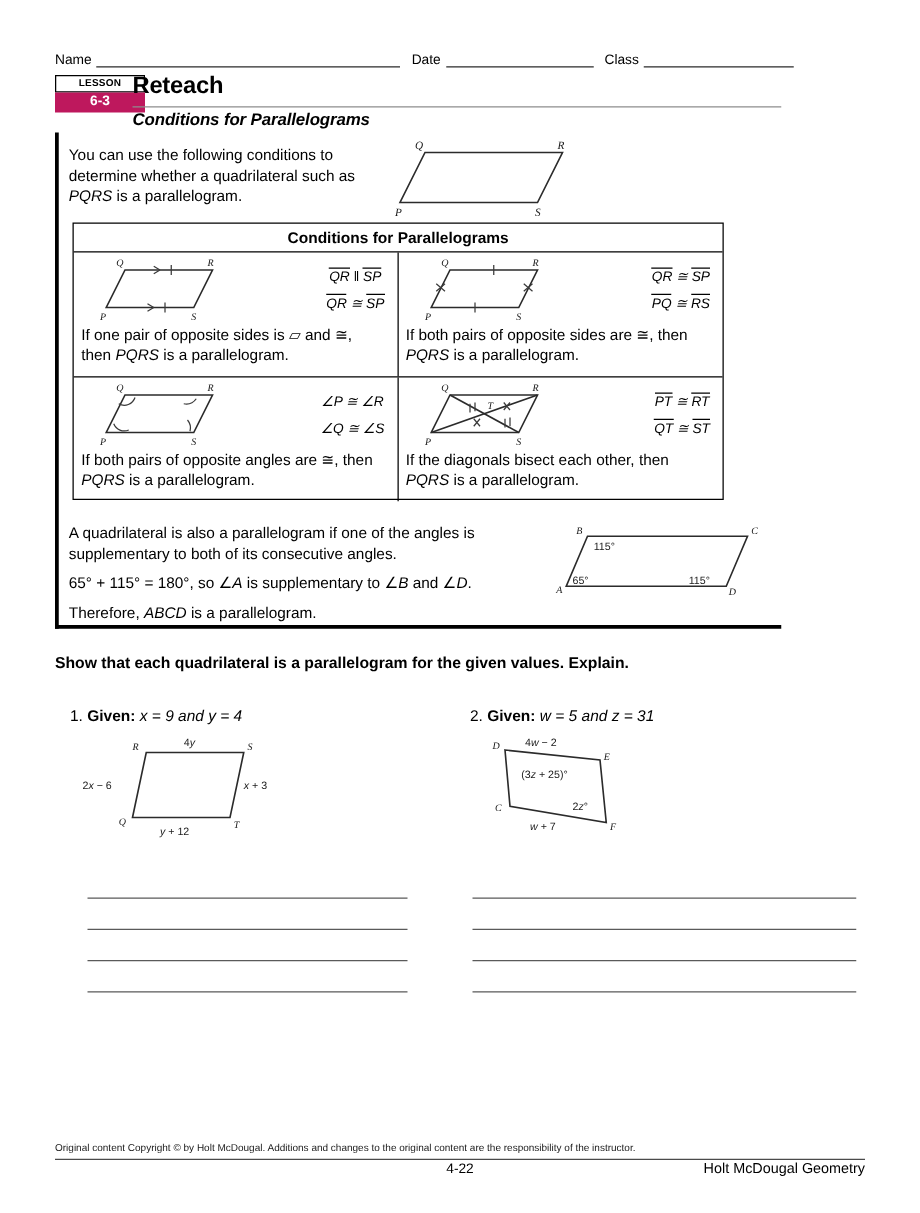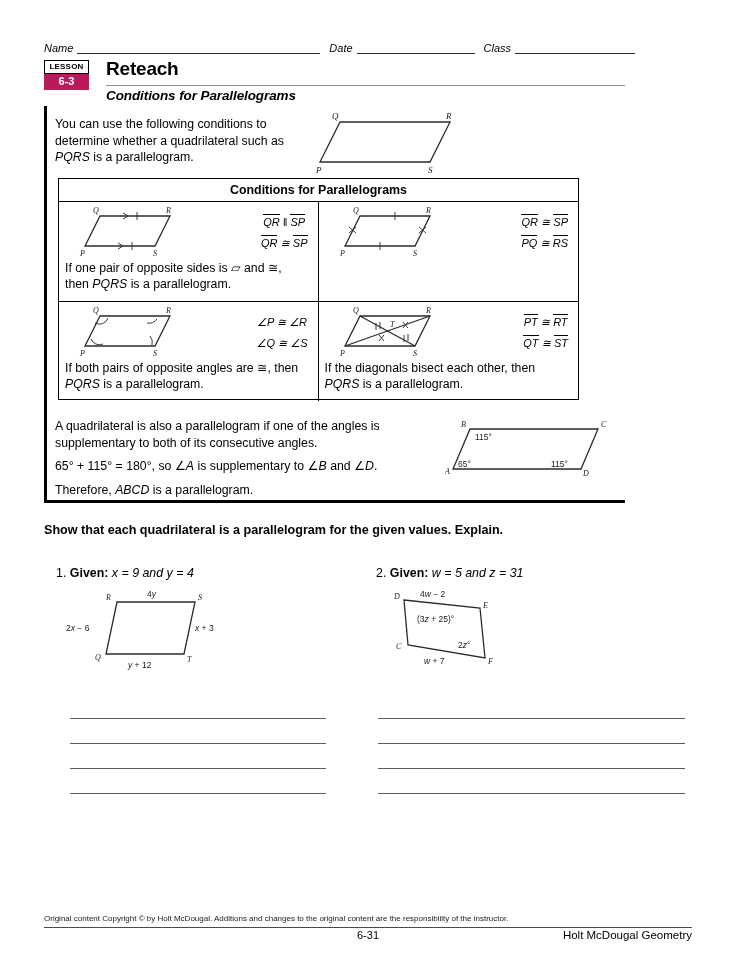--- a/index.html
+++ b/index.html
@@ -6,29 +6,29 @@
   body{
     width:736px;height:970px;position:relative;overflow:hidden;
     font-family:"Liberation Sans", sans-serif;color:#000;
     -webkit-font-smoothing:antialiased;
   }
   .page{position:absolute;left:0;top:0;width:736px;height:970px;}
 
   
   .nameline{position:absolute;left:44px;top:38px;width:648px;height:16px;
     display:flex;align-items:flex-end;font-size:11px;}
-  .nameline .lbl{white-space:nowrap;padding-right:4px;line-height:12px;font-style:italic;}
+  .nameline .lbl{white-space:nowrap;padding-right:4px;line-height:12px;}
   .nameline .rule{border-bottom:1px solid #2b2b2b;height:11px;}
   .r1{width:243px;}
   .r2{width:118px;}
   .r3{width:120px;}
   .sp{width:9px;}
 
   
-  .badge{position:absolute;left:44px;top:60px;width:45px;}
+  .badge{position:absolute;left:44px;top:60px;width:72px;}
   .badge .top{border:1px solid #000;background:#fff;text-align:center;
     font-size:8px;font-weight:bold;letter-spacing:.2px;line-height:11px;height:12px;}
   .badge .bot{background:#be185d;color:#fff;text-align:center;
     font-size:11px;font-weight:bold;line-height:15px;height:16px;}
 
   .reteach{position:absolute;left:106px;top:58px;font-size:19px;font-weight:bold;
     letter-spacing:-.2px;}
   .hrule{position:absolute;left:106px;top:85px;width:519px;border-top:1px solid #8d8d8d;}
   .subtitle{position:absolute;left:106px;top:88px;font-size:13.5px;font-weight:bold;
     font-style:italic;letter-spacing:-.1px;}
@@ -177,20 +177,23 @@
             <path class="thin" d="M94,21 l7,6 M101,21 l-7,6"></path>
             <text class="lbl-it8" x="28" y="7">Q</text>
             <text class="lbl-it8" x="101" y="7">R</text>
             <text class="lbl-it8" x="15" y="50">P</text>
             <text class="lbl-it8" x="88" y="50">S</text>
           </svg>
         </div>
         <div class="cellmath">
           <div><span class="ov">QR</span> ≅ <span class="ov">SP</span></div>
           <div><span class="ov">PQ</span> ≅ <span class="ov">RS</span></div>
+        </div>
+        <div class="celltext">
+          If both pairs of opposite sides are ≅, then <i>PQRS</i> is a parallelogram.
         </div>
       </div>
     </div>
 
     <div class="ctrow">
 
       <div class="ctcell left">
         <div class="cellfig">
           <svg width="148" height="52" viewBox="0 0 148 52">
             <polygon class="shape" points="35,10 105,10 90,40 20,40"></polygon>
@@ -308,16 +311,16 @@
   </div>
   <div class="lines" id="linesR">
     <div class="ln"></div>
     <div class="ln"></div>
     <div class="ln"></div>
     <div class="ln"></div>
   </div>
 
   <div class="foot-copy">Original content Copyright © by Holt McDougal. Additions and changes to the original content are the responsibility of the instructor.</div>
   <div class="foot-rule"></div>
-  <div class="foot-page">6-31</div>
+  <div class="foot-page">4-22</div>
   <div class="foot-brand">Holt McDougal Geometry</div>
 
 </div>
 
 </body></html>

